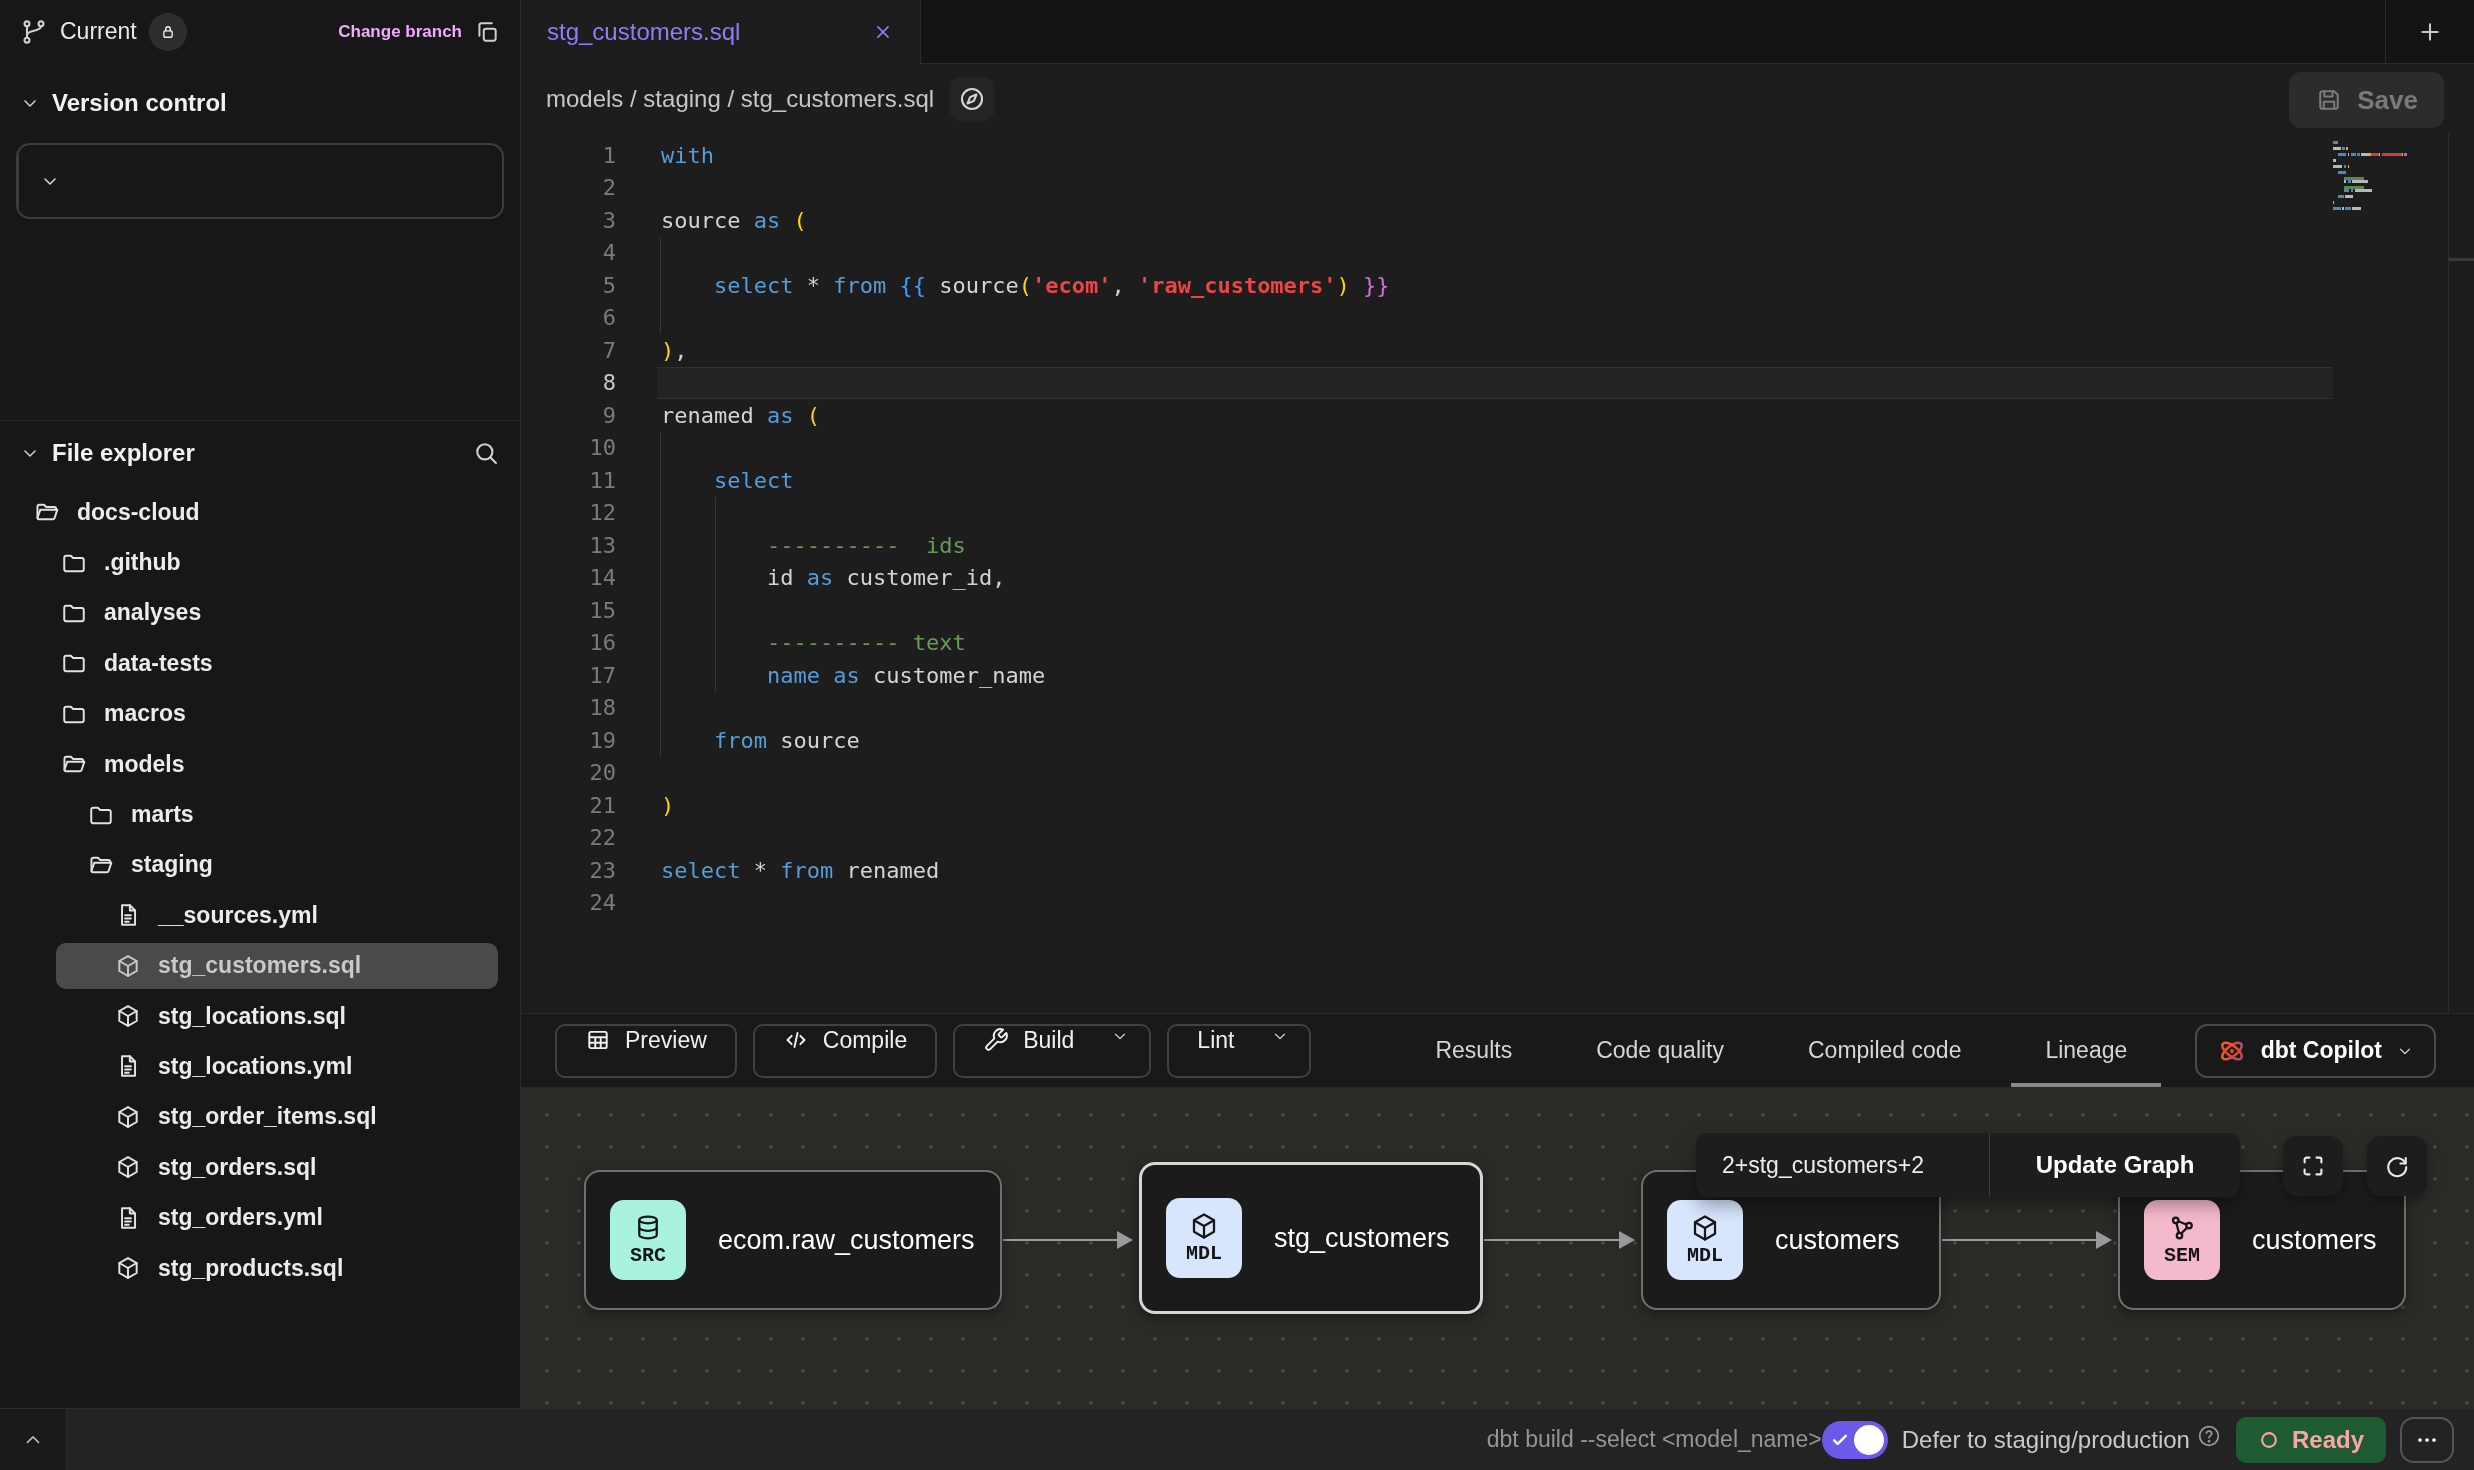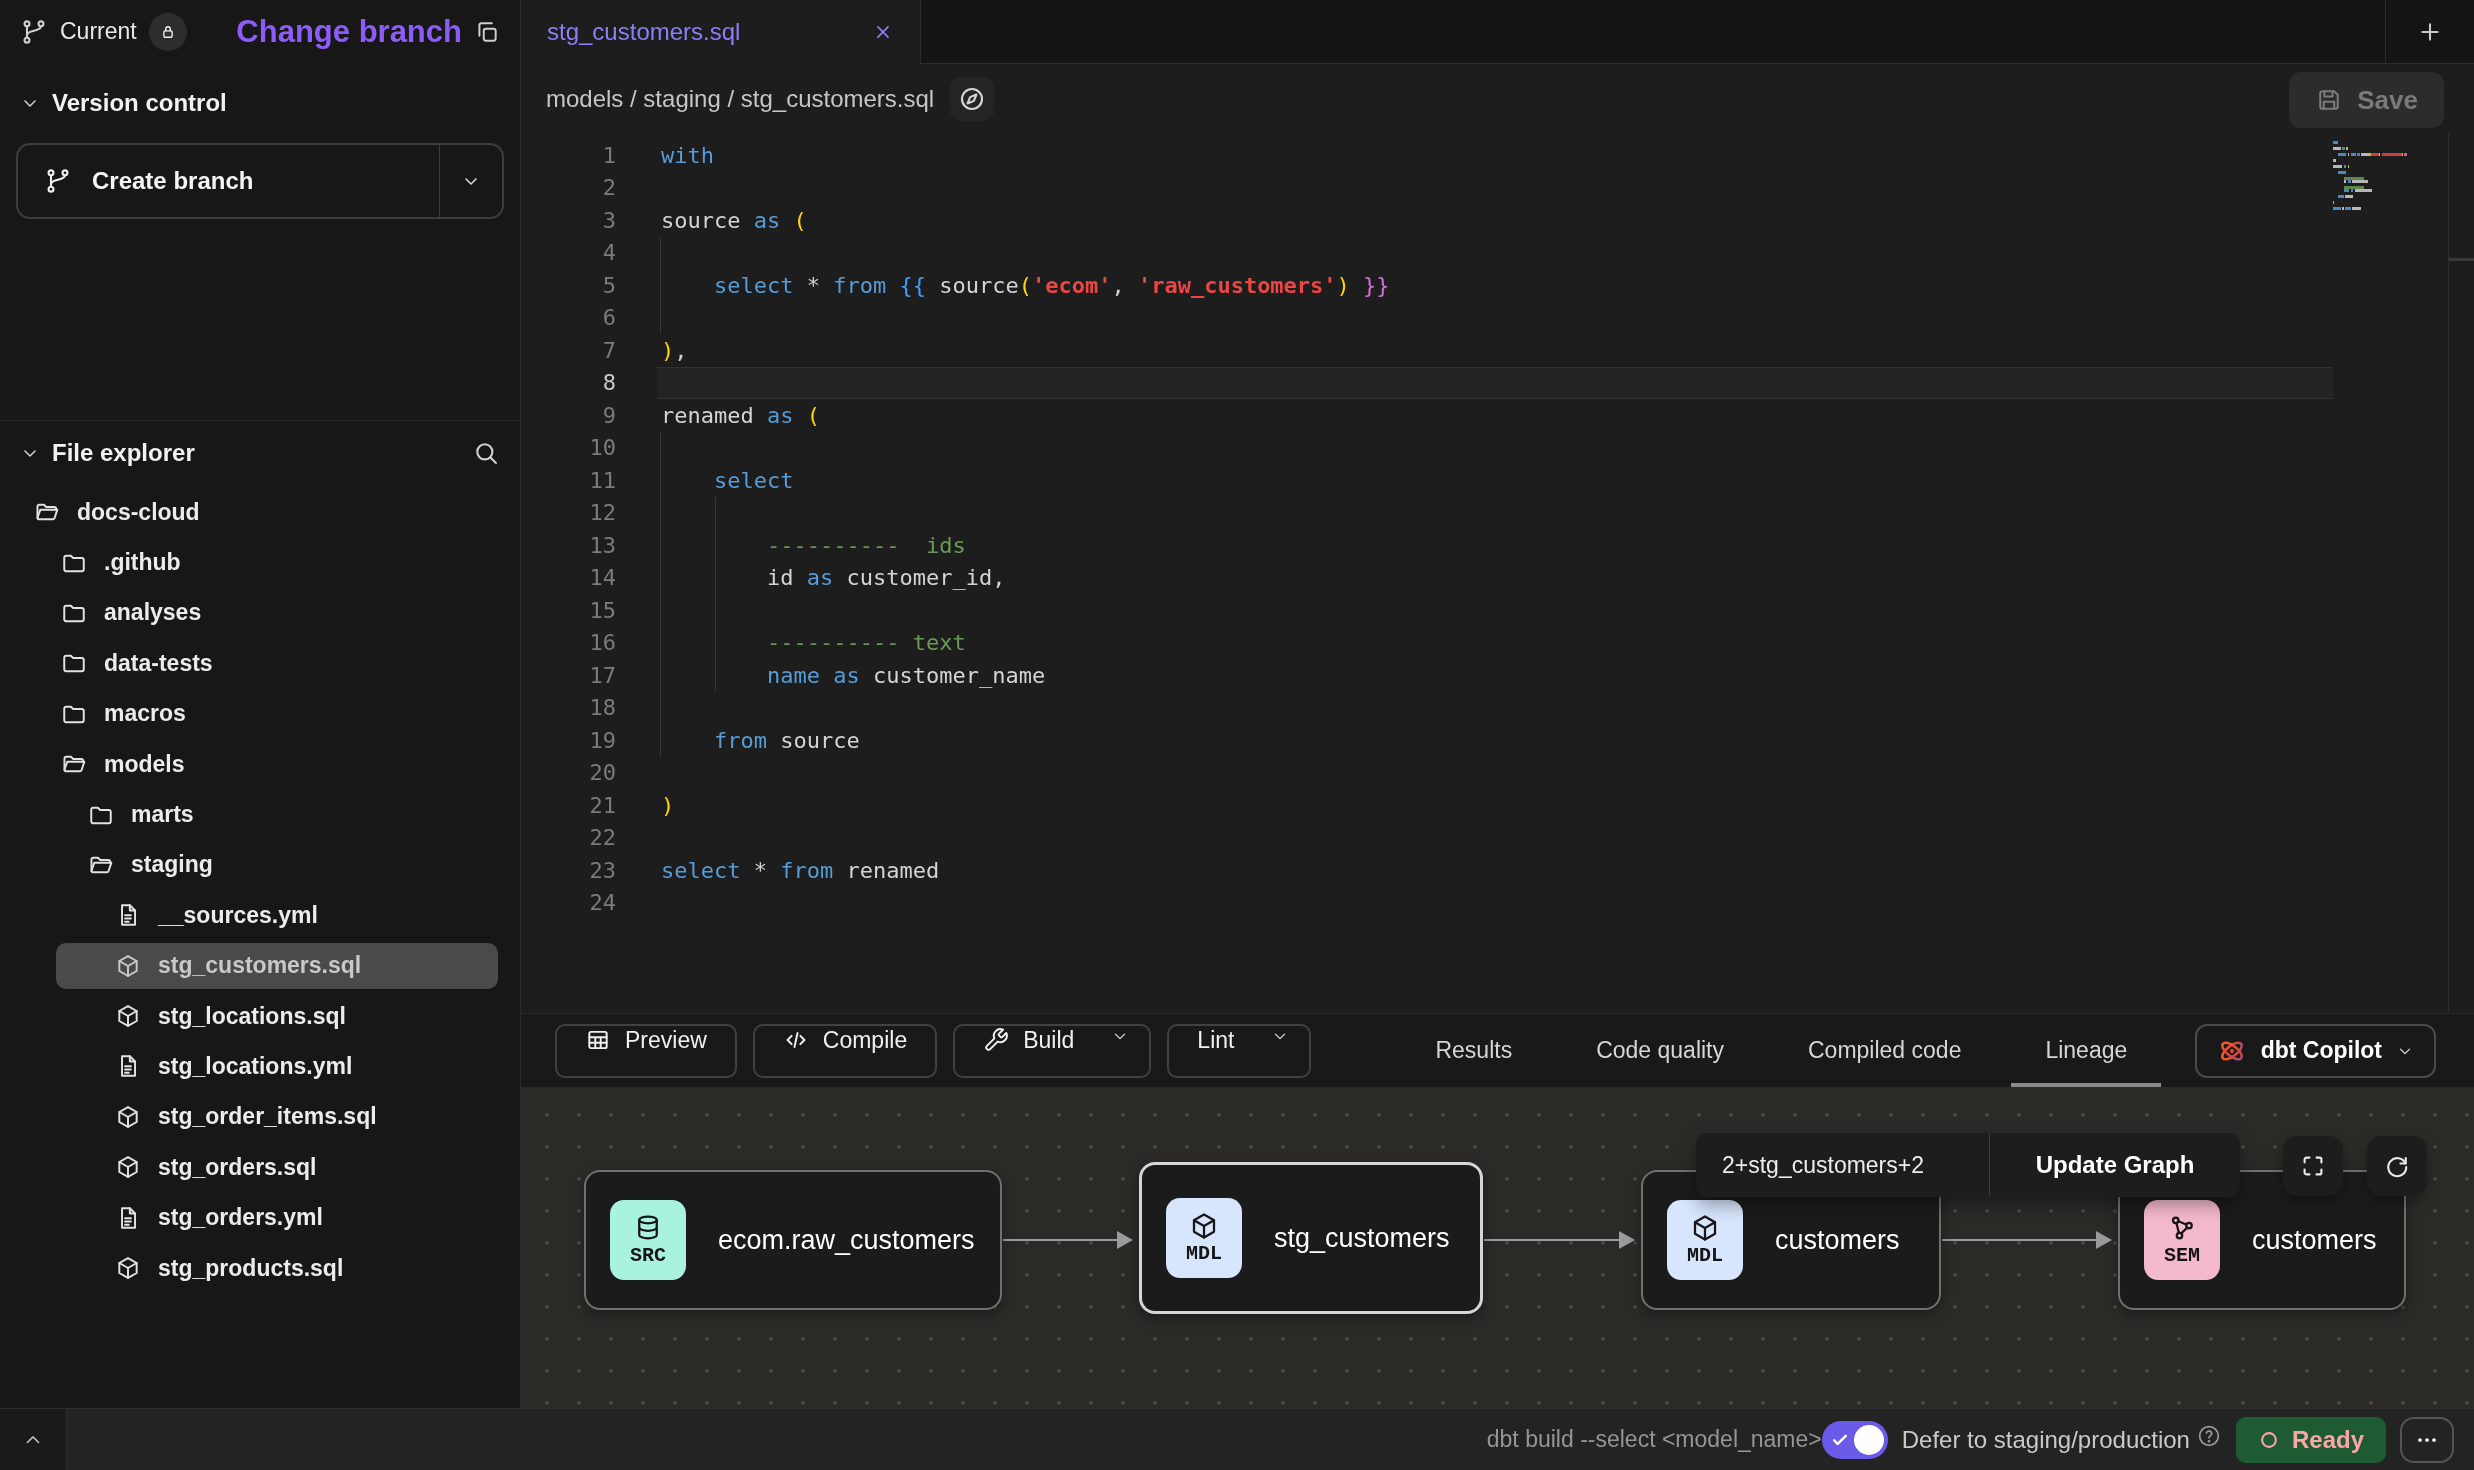--- a/index.html
+++ b/index.html
@@ -9,21 +9,21 @@
   .icon svg{width:100%;height:100%;display:block;}
 
   
   .sidebar{position:absolute;left:0;top:0;width:520px;height:1408px;background:#171717;border-right:1px solid #2b2b2b;}
   .sb-header{height:63px;display:flex;align-items:center;padding:0 20px;gap:12px;}
   .branch-icon{width:28px;height:28px;color:#cfcfcf;}
   .branch-label{font-size:23px;color:#e8e8e8;}
   .lock-chip{width:38px;height:38px;border-radius:50%;background:#2d2d2d;display:flex;align-items:center;justify-content:center;}
   .lock-chip .icon{width:18px;height:18px;color:#f0f0f0;}
   .sb-header .spacer{flex:1;}
-  .change-branch{font-size:31px;font-weight:700;color:#8b5cf6;cursor:pointer;}
+  .change-branch{font-size:17px;font-weight:700;color:#f0abfc;cursor:pointer;}
   .copy-btn{width:26px;height:26px;color:#d0d0d0;}
 
   .vc{padding:12px 16px 0 16px;}
   .sec-title-row{display:flex;align-items:center;gap:12px;margin:14px 0 26px 4px;}
   .sec-chev{width:20px;height:20px;color:#cfcfcf;}
   .sec-title{font-size:24px;font-weight:700;color:#f2f2f2;}
   .split-btn{height:72px;border:2px solid #3d3d3d;border-radius:14px;display:flex;align-items:stretch;overflow:hidden;}
   .split-main{flex:1;display:flex;align-items:center;gap:20px;padding-left:26px;}
   .split-main .icon{width:28px;height:28px;color:#f0f0f0;}
   .split-label{font-size:24px;font-weight:700;color:#f5f5f5;}
@@ -166,32 +166,20 @@
     <div class="vc">
       <div class="sec-title-row">
         <span class="icon sec-chev">
             <svg viewBox="0 0 24 24" fill="none" stroke="currentColor" stroke-linecap="round" stroke-linejoin="round" stroke-width="1.8">
               <path d="M6 9.5l6 6 6-6"></path>
             </svg>
           </span>
         <span class="sec-title">Version control</span>
       </div>
       <div class="split-btn">
-        <div class="split-main">
-          <span class="icon">
-              <svg viewBox="0 0 24 24" fill="none" stroke="currentColor" stroke-linecap="round" stroke-linejoin="round" stroke-width="1.8">
-                <circle cx="6" cy="5" r="2.1"></circle>
-                <circle cx="6" cy="19" r="2.1"></circle>
-                <circle cx="18" cy="5" r="2.1"></circle>
-                <path d="M6 7.1v9.8"></path>
-                <path d="M18 7.1c0 4.6-12 3.2-12 7.6"></path>
-              </svg>
-            </span>
-          <span class="split-label">Create branch</span>
-        </div>
         <div class="split-divider"></div>
         <div class="split-caret">
           <span class="icon">
               <svg viewBox="0 0 24 24" fill="none" stroke="currentColor" stroke-linecap="round" stroke-linejoin="round" stroke-width="1.8">
                 <path d="M6 9.5l6 6 6-6"></path>
               </svg>
             </span>
         </div>
       </div>
     </div>

